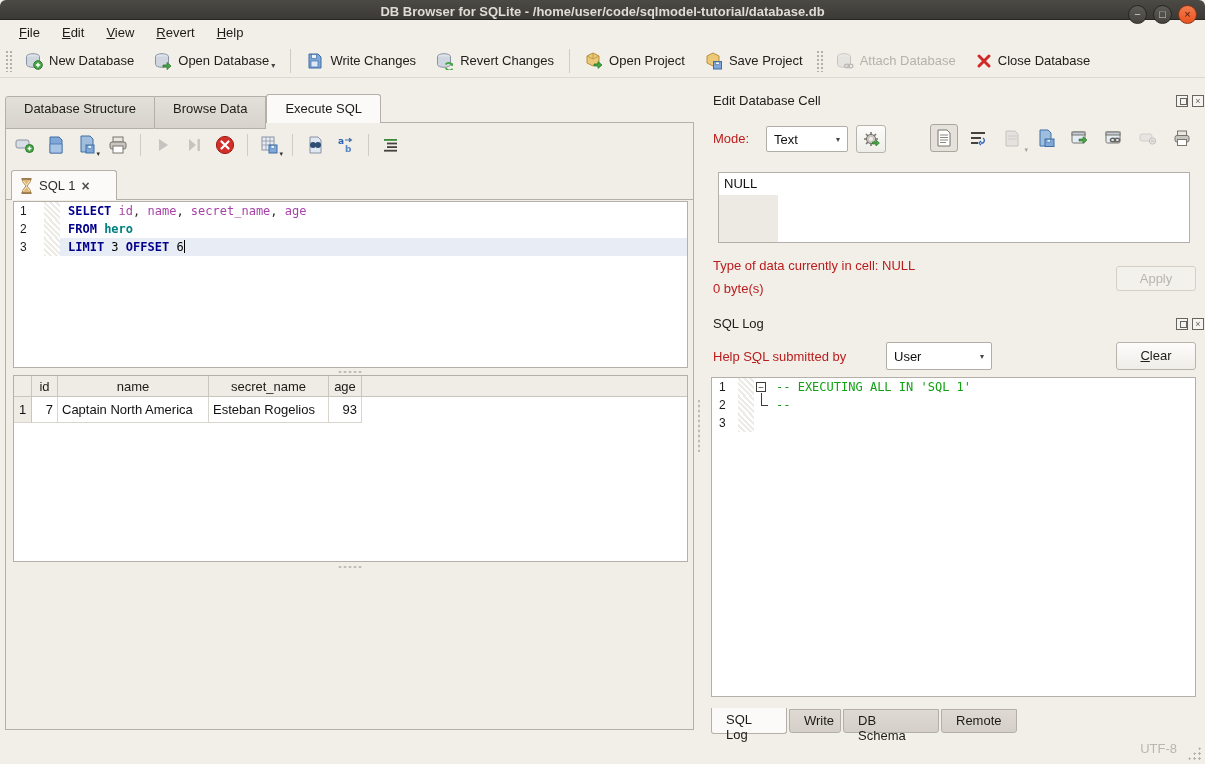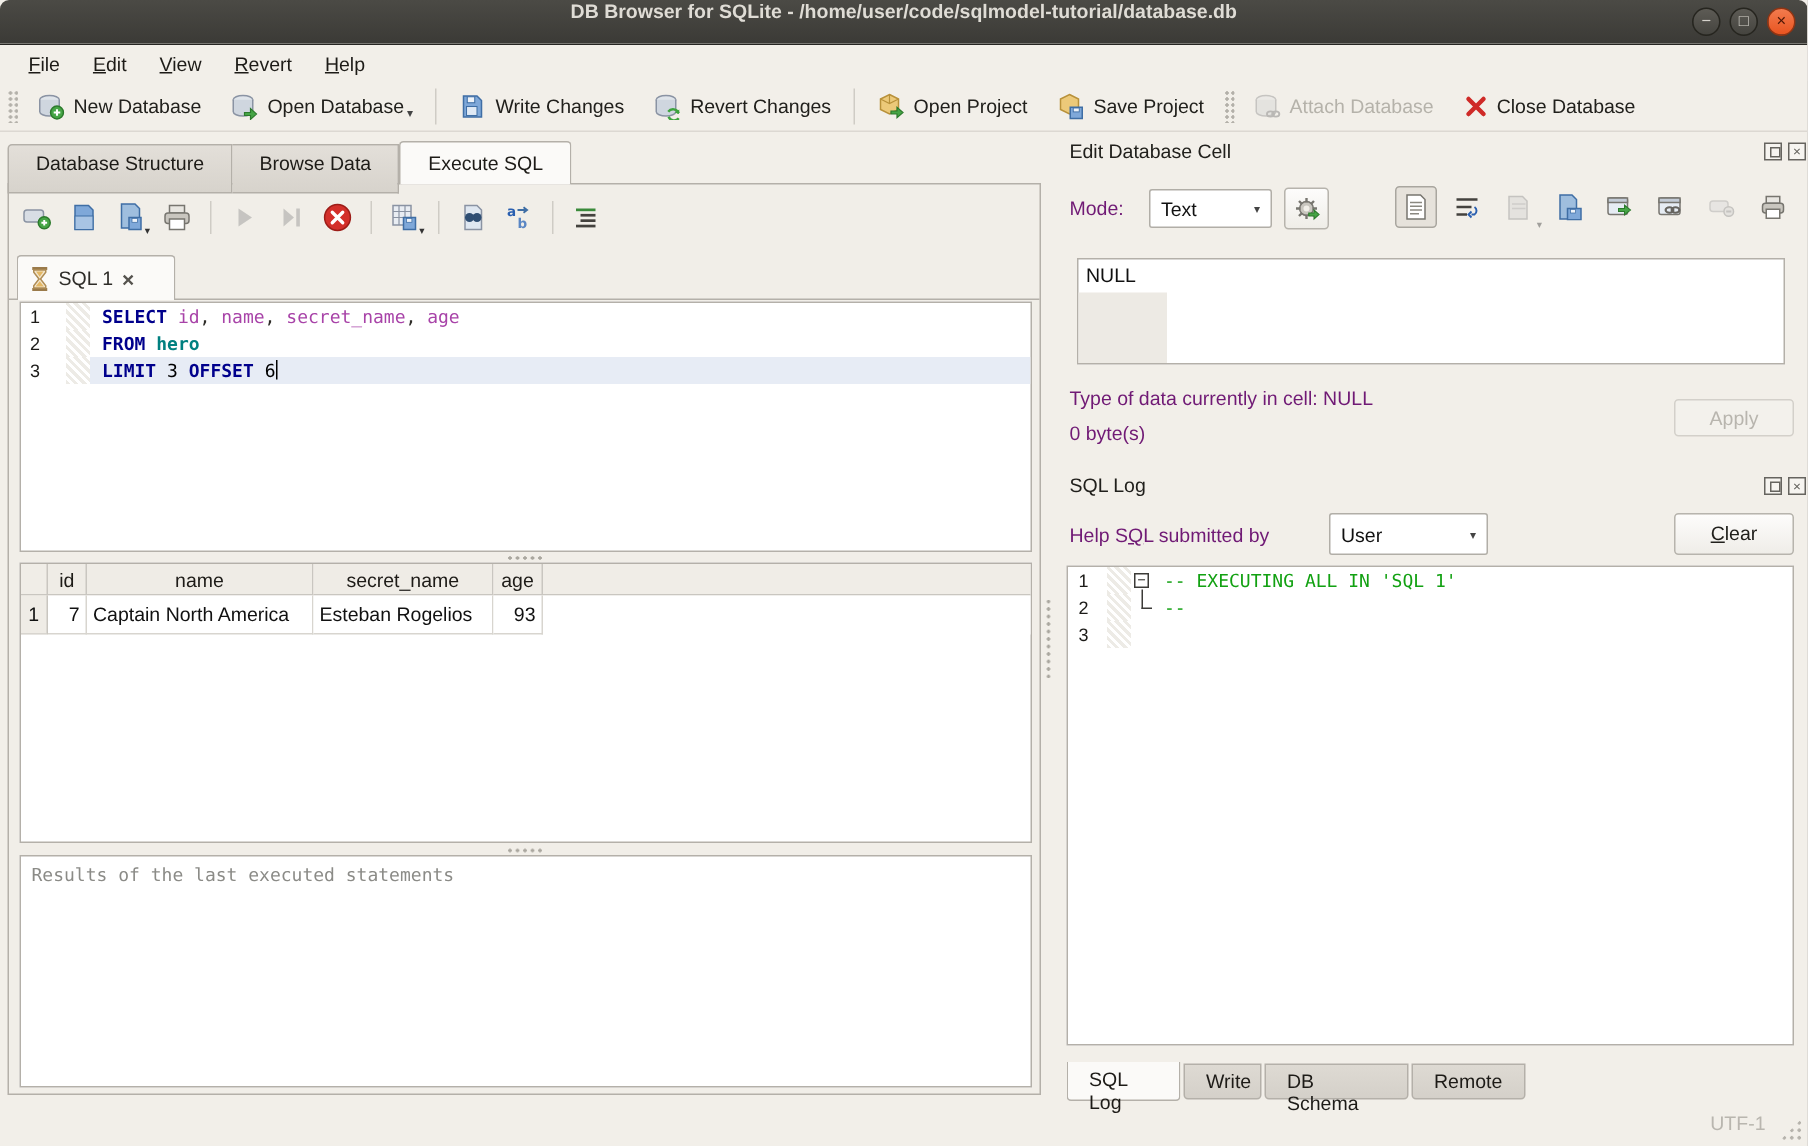--- a/index.html
+++ b/index.html
@@ -3,21 +3,21 @@
 <meta charset="utf-8">
 <style>
   * { margin:0; padding:0; box-sizing:border-box; }
   html,body { background:#d0cdc7; }
   #app{
     width:1205px;height:764px;position:relative;margin:0 auto;
     background:#f2efe9;font-family:"Liberation Sans",sans-serif;font-size:13px;color:#2e2c28;
     overflow:hidden;
   }
   
-  .titlebar{height:30px;background:linear-gradient(#4b4a45,#3b3a36);display:flex;align-items:flex-start;
+  .titlebar{height:20px;background:linear-gradient(#4b4a45,#3b3a36);display:flex;align-items:flex-end;
     border-bottom:1px solid #262522;border-radius:6px 6px 0 0;position:relative;}
   .title-text{flex:1;text-align:center;color:#dfdcd5;font-weight:bold;font-size:13px;}
   .win-controls{position:absolute;right:8px;top:5px;display:flex;gap:6px;}
   .win-btn{width:19px;height:19px;border-radius:50%;background:linear-gradient(#5d5b55,#45443f);
     border:1px solid #26251f;color:#d6d3cc;font-size:11px;line-height:16px;text-align:center;cursor:default;}
   .win-btn.close{background:linear-gradient(#f27b4e,#e95420);color:#4a1505;border-color:#8f3413;}
   
   .menubar{height:24px;display:flex;align-items:center;padding-left:10px;gap:4px;background:#f2efe9;}
   .menu-item{display:inline-block;padding:2px 9px;color:#1d1b17;}
   .menu-item::first-letter{text-decoration:underline;}
@@ -82,21 +82,21 @@
     border:1px solid #b4b0a9;padding:5px 7px;font-family:"DejaVu Sans Mono",monospace;font-size:12px;color:#8b8b87;}
   
   .v-split{position:absolute;left:696px;top:400px;width:6px;height:52px;
     background:radial-gradient(circle,#aaa79f 1px,transparent 1.2px);background-size:4px 5px;background-repeat:repeat-y;background-position:center;}
   
   .dock-title{position:absolute;font-size:13px;color:#21201c;}
   .dock-btns{position:absolute;display:flex;gap:4px;}
   .dock-ico{width:12px;height:12px;border:1px solid #66645f;color:#66645f;font-size:9px;line-height:10px;
     text-align:center;background:#f6f4f0;}
   .dock-ico.float::before{content:"";display:block;width:5px;height:5px;border:1px solid #66645f;margin:2px 0 0 3px;}
-  label,.static{color:#701a75;}
+  label,.static{color:#b91c1c;}
   .combo{background:#fff;border:1px solid #b1aea7;border-radius:2px;display:flex;align-items:center;
     justify-content:space-between;padding:0 7px;color:#111;}
   .combo .arrow{font-size:8px;color:#444;}
   .btn{background:linear-gradient(#fdfcfb,#efede8);border:1px solid #b7b4ad;border-radius:3px;
     text-align:center;color:#21201c;}
   .btn span{display:block;}
   .btn span::first-letter{text-decoration:underline;}
   .btn.disabled{background:#f3f1ec;color:#b8b5ae;border-color:#d3d0ca;}
   .btn.disabled span::first-letter{text-decoration:none;}
   .cell-editor{position:absolute;left:718px;top:172px;width:472px;height:71px;background:#fff;
@@ -391,23 +391,20 @@
         <div class="gcell grow gnum">7</div>
         <div class="gcell grow">Captain North America</div>
         <div class="gcell grow">Esteban Rogelios</div>
         <div class="gcell grow gnum">93</div>
         <div class="gcell grow noborder"></div>
       </div>
     </div>
 
     <div class="h-split" style="top:441px;"></div>
 
-    <div class="msg-pane">
-      <span>Results of the last executed statements</span>
-    </div>
   </div>
 
   <div class="v-split"></div>
 
   <div class="dock-title" style="left:713px;top:93px;">Edit Database Cell</div>
   <div class="dock-btns" style="left:1176px;top:95px;">
     <div class="dock-ico float"></div>
     <div class="dock-ico">×</div>
   </div>
 
@@ -538,17 +535,17 @@
       <span class="log-text"></span>
     </div>
   </div>
 
   <div class="btab active" style="left:711px;width:76px;">SQL Log</div>
   <div class="btab" style="left:789px;width:52px;">Write</div>
   <div class="btab" style="left:843px;width:96px;">DB Schema</div>
   <div class="btab" style="left:941px;width:76px;">Remote</div>
 
   <div class="statusbar">
-    <span class="enc">UTF-1</span>
+    <span class="enc">UTF-8</span>
     <span class="grip"></span>
   </div>
 
 </div>
 
 </body></html>

